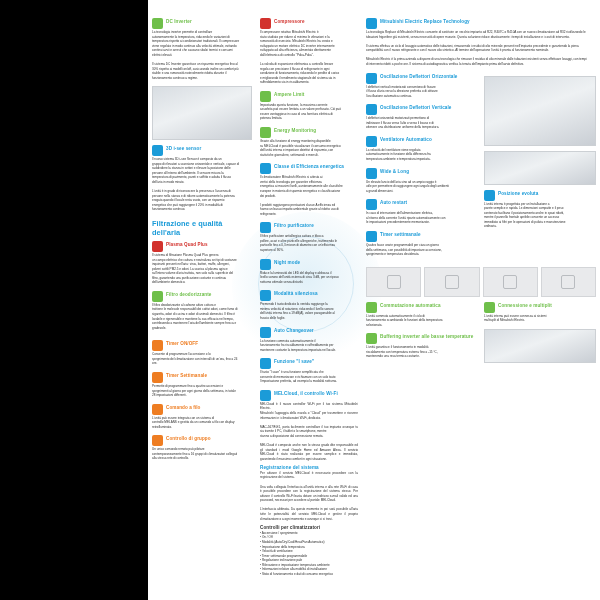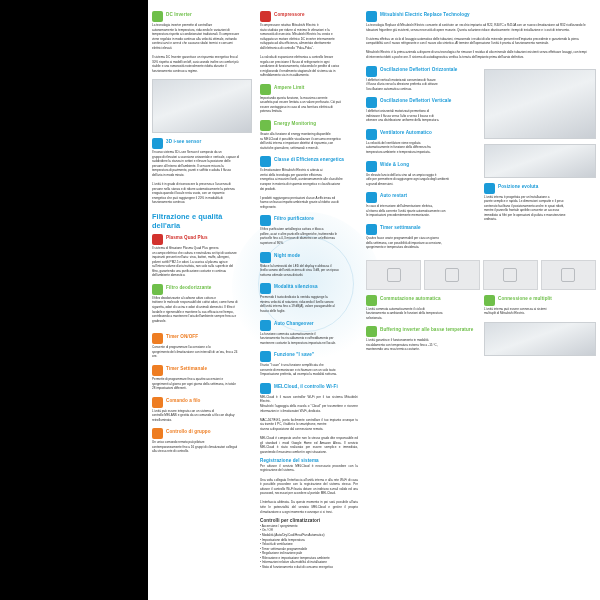--- a/index.html
+++ b/index.html
@@ -16,21 +16,21 @@
     overflow: hidden;
   }
   .sheet {
     position: absolute;
     left: 148px; top: 0;
     width: 452px; height: 600px;
     background: #ffffff;
   }
   .col {
     position: absolute;
-    top: 8px;
+    top: 15px;
     padding: 3px 4px 0 4px;
   }
   .col-a { left: 148px; width: 108px; }
   .col-b { left: 256px; width: 106px; }
   .col-c { left: 362px; width: 238px; }
 
   .feat { margin-bottom: 6px; }
   .feat-head {
     display: flex;
     align-items: flex-start;

